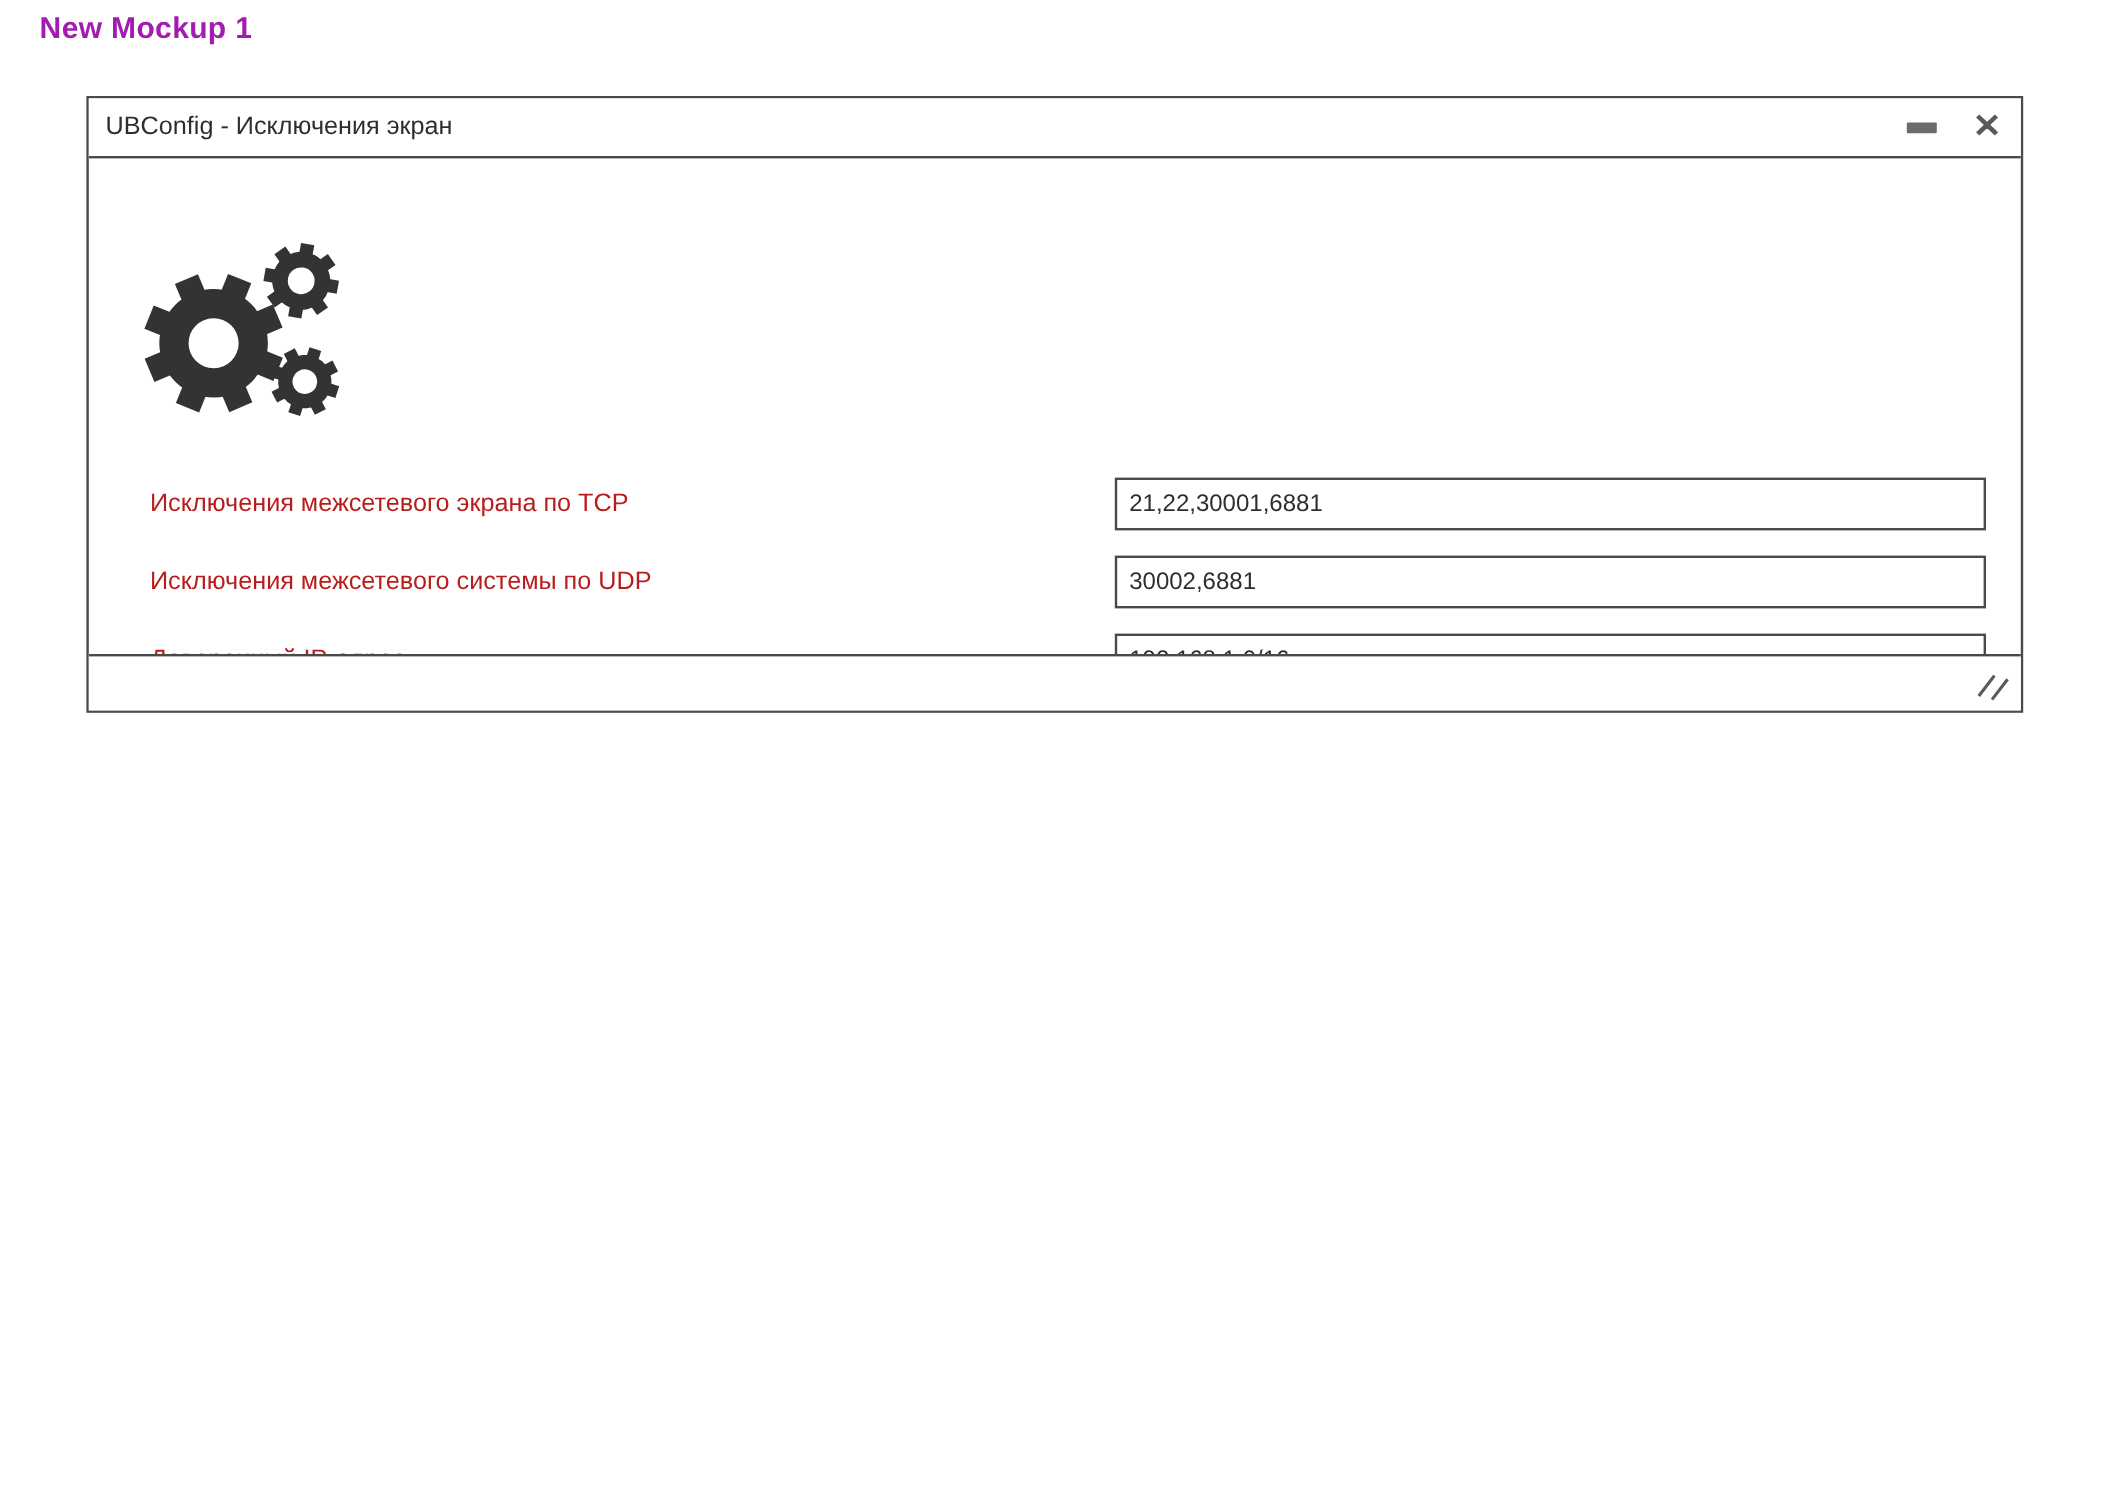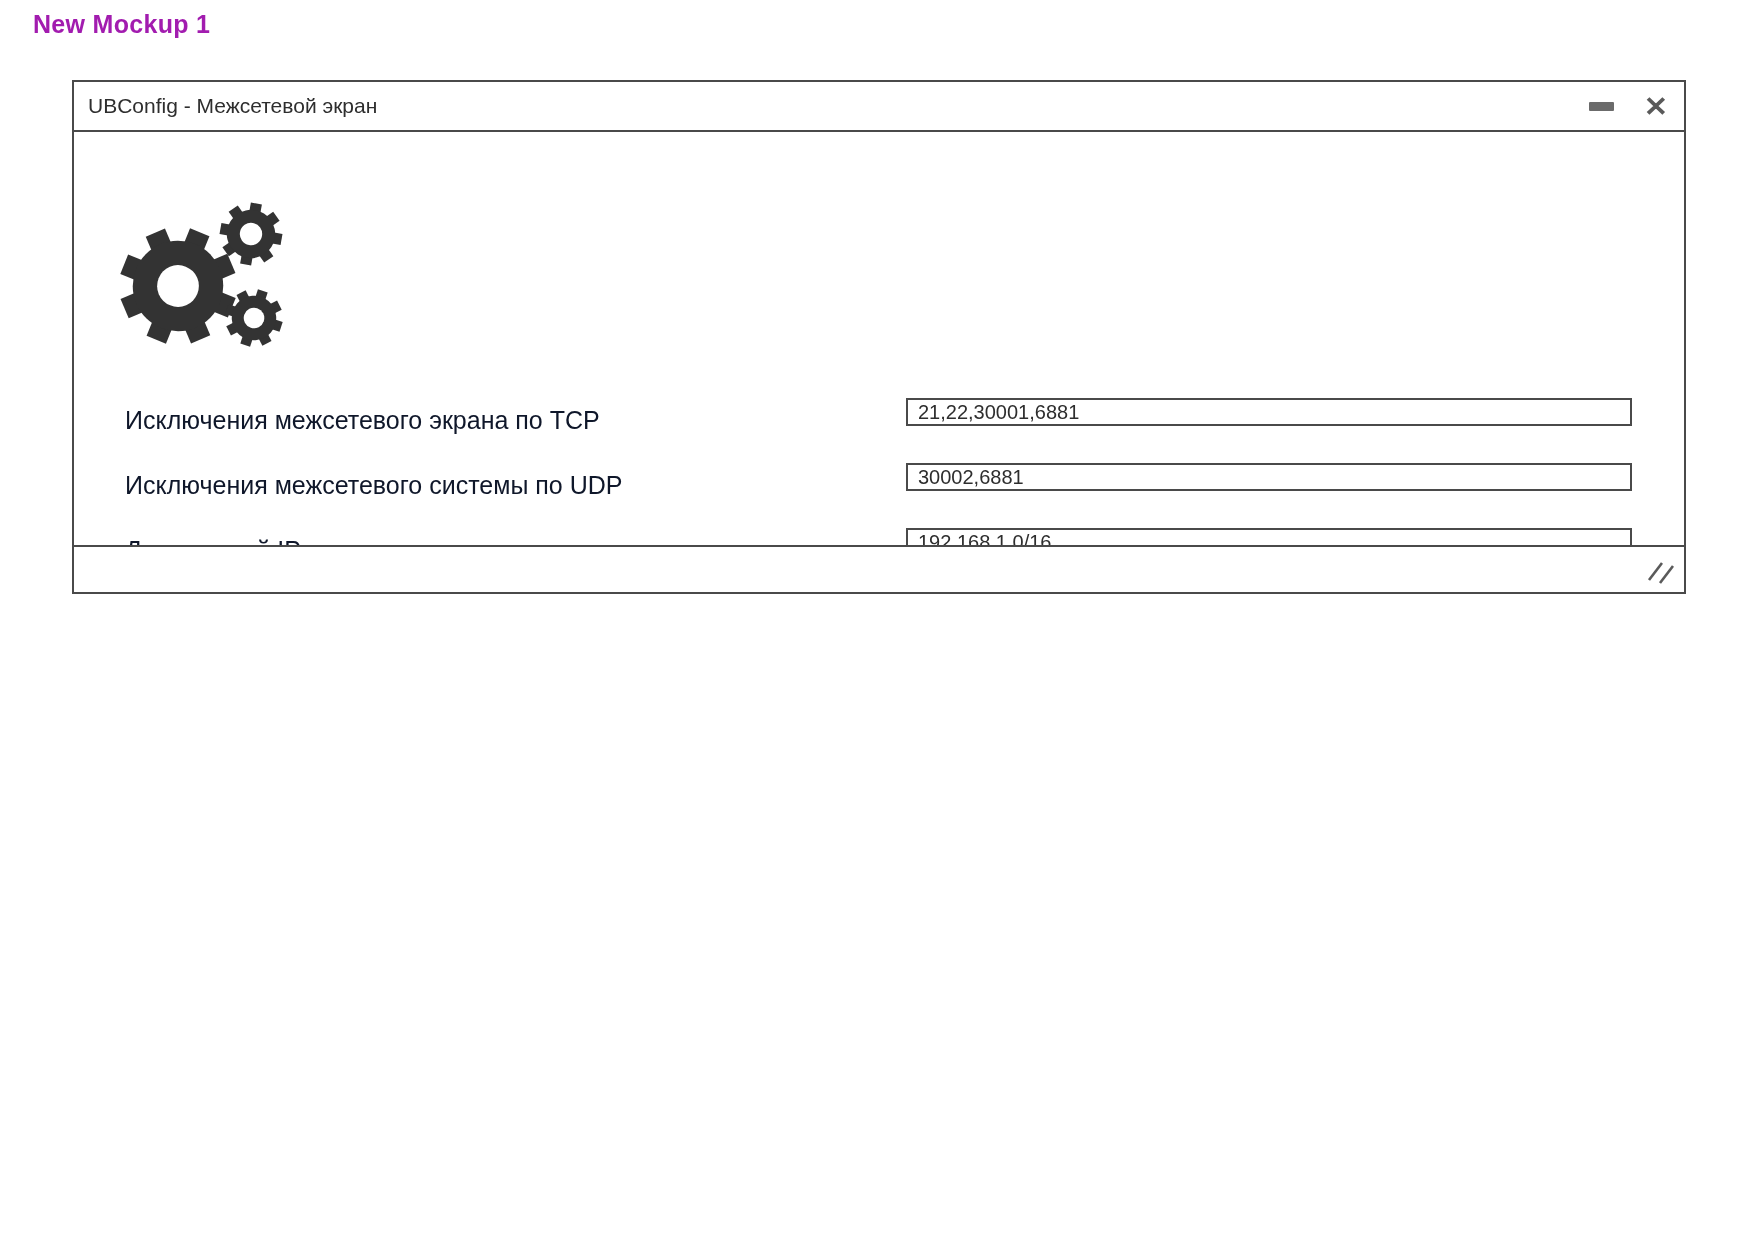--- a/index.html
+++ b/index.html
@@ -56,26 +56,26 @@
   }
   .form-row {
     position: absolute; left: 0; width: 100%; height: 44px;
   }
   .form-row.r0 { top: 266px; }
   .form-row.r1 { top: 331px; }
   .form-row.r2 { top: 396px; }
   .field-label {
     position: absolute; left: 51px; top: 0;
     line-height: 44px;
-    font-size: 25px; color: #0f172a;
+    font-size: 21px; color: #b91c1c;
     white-space: nowrap;
   }
   .field-input {
-    position: absolute; left: 832px; top: 0;
-    width: 726px; height: 28px;
+    position: absolute; left: 855px; top: 0;
+    width: 726px; height: 44px;
     border: 2px solid #4a4a4a;
     background: #ffffff;
     font-family: "Liberation Sans", sans-serif;
     font-size: 20px; color: #2e2e2e;
     padding: 0 10px;
     outline: none;
   }
   .statusbar {
     position: absolute; left: 0; right: 0; bottom: 0;
     height: 47px;
@@ -89,21 +89,21 @@
   }
 </style>
 </head>
 <body>
 
 <div class="page-title">New Mockup 1</div>
 
 <div class="window">
 
   <div class="titlebar">
-    <span class="titlebar-title">UBConfig - Межсетевой экран</span>
+    <span class="titlebar-title">UBConfig - Исключения экран</span>
     <span class="min-btn"></span>
     <span class="close-btn">✕</span>
   </div>
 
   <div class="content">
 
     <svg class="app-icon" viewBox="0 0 172 152" xmlns="http://www.w3.org/2000/svg">
       <defs>
         <g id="gear">
           <rect x="-9" y="-50" width="18" height="100" fill="#333333"></rect>

